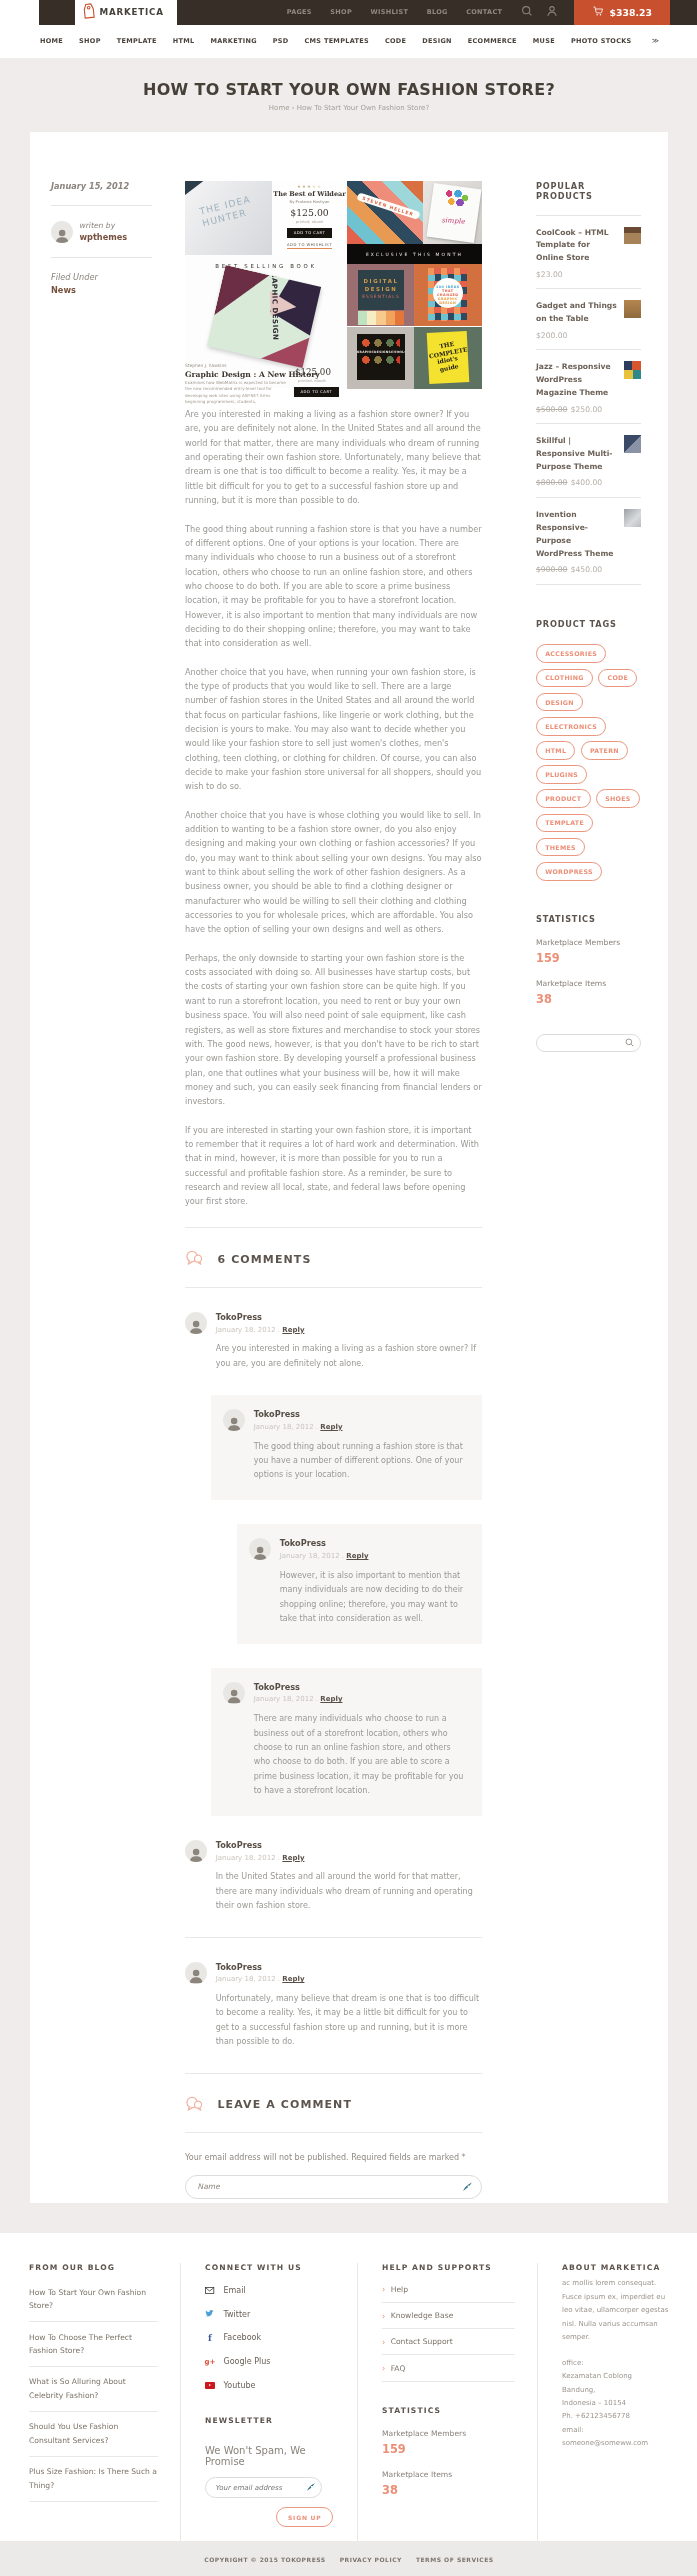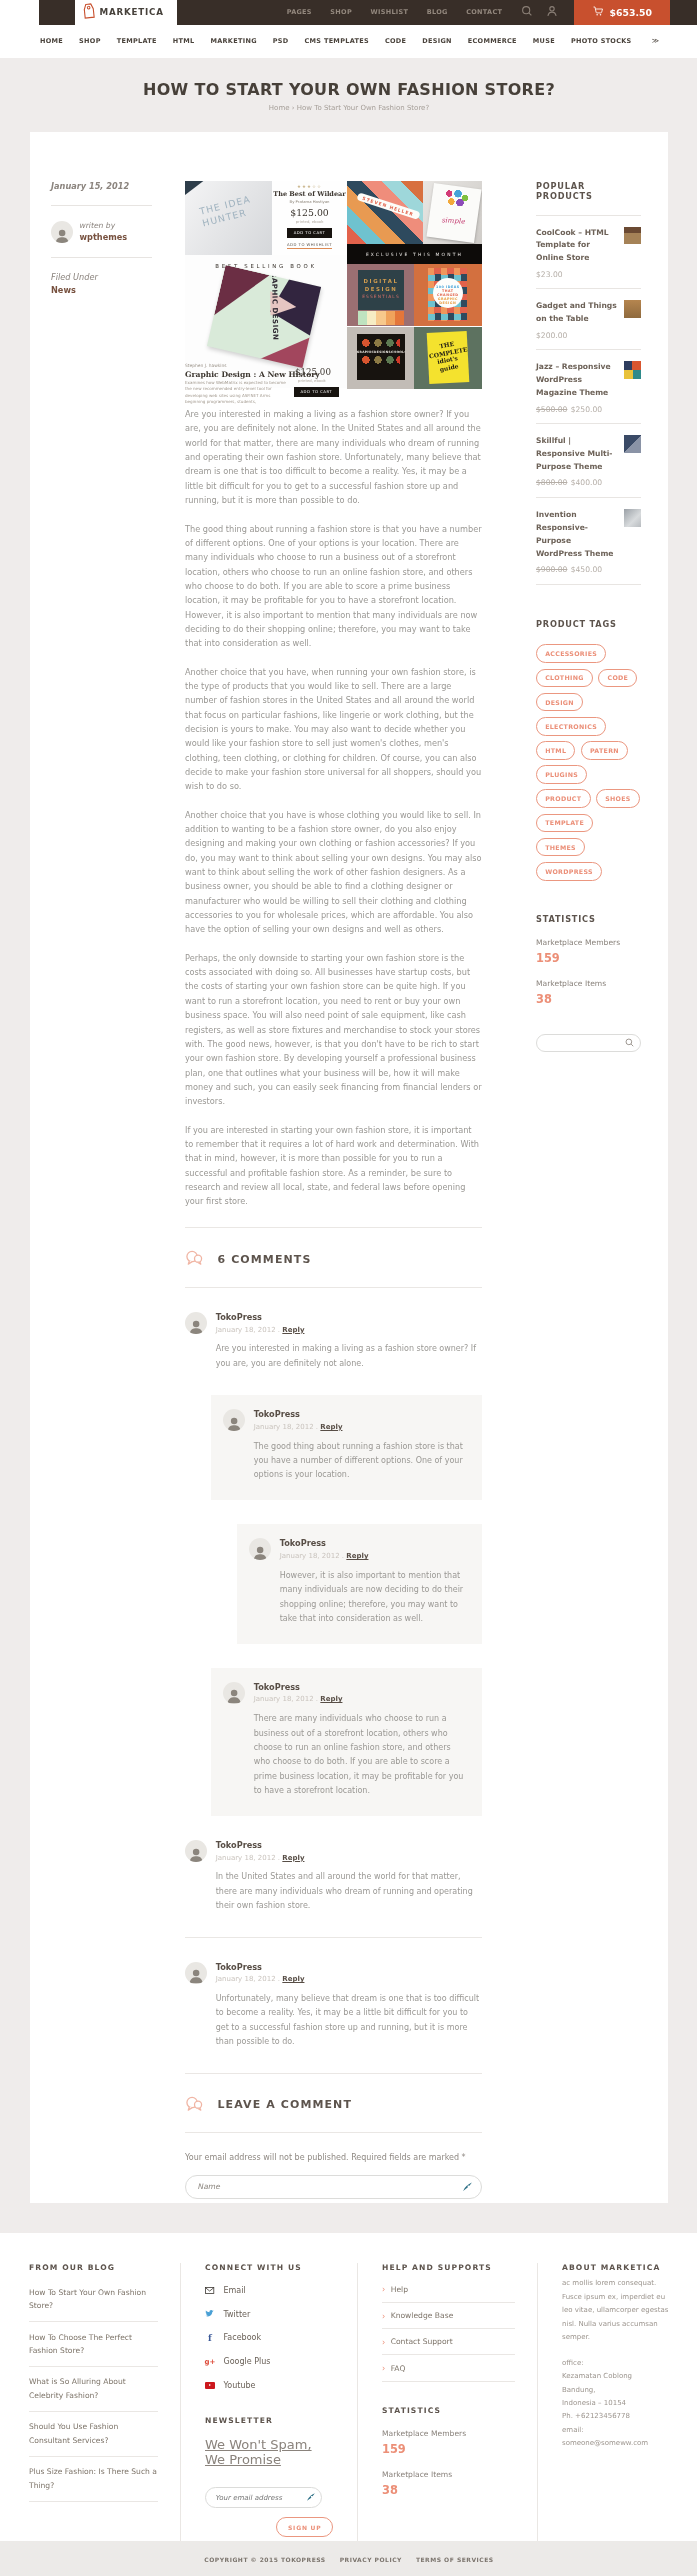--- a/index.html
+++ b/index.html
@@ -163,22 +163,22 @@
   .fc4 { width:161px; padding-left:24px; padding-right:27px; }
   .f-head { font-size:7.6px; font-weight:bold; letter-spacing:1.1px; color:#5d544d; margin-bottom:5.4px; }
   .blog-link { display:block; padding:8.7px 0; border-bottom:0.5px solid #eae7e4; font-size:7.6px; color:#7d7469; line-height:1.75; text-decoration:none; }
   .soc-row { display:flex; align-items:center; gap:8.7px; margin-top:14px; font-size:8px; color:#6a6158; }
   .soc-ic { width:9.8px; height:9.8px; display:flex; align-items:center; justify-content:center; font-weight:bold; }
   .fb-f { color:#3b5998; font-size:8.7px; font-family:"DejaVu Serif", serif; }
   .gp { color:#dd4b39; font-size:7px; font-weight:bold; }
   .yt { width:9.3px; height:6.5px; background:#cc181e; border-radius:1.1px; position:relative; }
   .yt:after { content:""; position:absolute; left:3.3px; top:1.6px; border-left:2.7px solid #fff; border-top:1.6px solid transparent; border-bottom:1.6px solid transparent; }
   .nl-head { margin-top:26px; }
-  .nl-note { margin-top:12px; font-size:13px; color:#8a837c;text-decoration:underline; }
-  .nl-input { position:relative; width:117px; margin-top:20px; }
+  .nl-note { margin-top:20px; font-size:10px; color:#8a837c; }
+  .nl-input { position:relative; width:117px; margin-top:10px; }
   .nl-input input { width:100%; height:21px; border:1.1px solid #dcdcda; border-radius:11px; padding:0 19.6px 0 9.8px; font-size:7px; font-style:italic; color:#6b665f; outline:none; background:#fff; font-family:"DejaVu Sans", sans-serif; }
   .nl-input .pen { right:6.5px; top:4.9px; }
   .signup { margin-top:8.7px; margin-left:71px; border:1.1px solid #eb9780; border-radius:11px; background:#fff; color:#eb8f78; font-size:6px; font-weight:bold; letter-spacing:0.8px; padding:5.4px 11px; cursor:pointer; font-family:"DejaVu Sans", sans-serif; }
   .help-link { display:flex; align-items:center; gap:5.4px; padding:7.6px 0; border-bottom:0.5px solid #eae7e4; font-size:7.6px; color:#7d7469; text-decoration:none; }
   .help-link .arr { color:#ec8f77; font-size:8.2px; }
   .fstat-head { margin-top:24px; }
   .about-text { font-size:7px; color:#9c958e; line-height:1.95; margin-top:2.2px; }
   .office { margin-top:12px; font-size:7px; color:#9c958e; line-height:1.9; }
   .bottombar { background:#eceae8; height:37px; display:flex; align-items:center; justify-content:center; gap:14px; }
   .bottombar span, .bottombar a { font-size:6px; font-weight:bold; letter-spacing:0.5px; color:#7c756e; text-decoration:none; }
@@ -218,21 +218,21 @@
     </span>
   </div>
   <div class="cart-box">
     <span>
       <svg width="12" height="12" viewBox="0 0 24 24">
           <path d="M3 4 H6 L8.2 14.5 A1.6 1.6 0 0 0 9.8 15.8 H17.7 A1.6 1.6 0 0 0 19.3 14.6 L21 8 H7" fill="none" stroke="#fff" stroke-width="1.7"></path>
           <circle cx="10.3" cy="19.6" r="1.5" fill="#fff"></circle>
           <circle cx="17" cy="19.6" r="1.5" fill="#fff"></circle>
         </svg>
     </span>
-    <span class="cart-total">$653.50</span>
+    <span class="cart-total">$338.23</span>
   </div>
 </div>
 
 <nav class="mainnav">
   <a href="#">HOME</a>
   <a href="#">SHOP</a>
   <a href="#">TEMPLATE</a>
   <a href="#">HTML</a>
   <a href="#">MARKETING</a>
   <a href="#">PSD</a>

